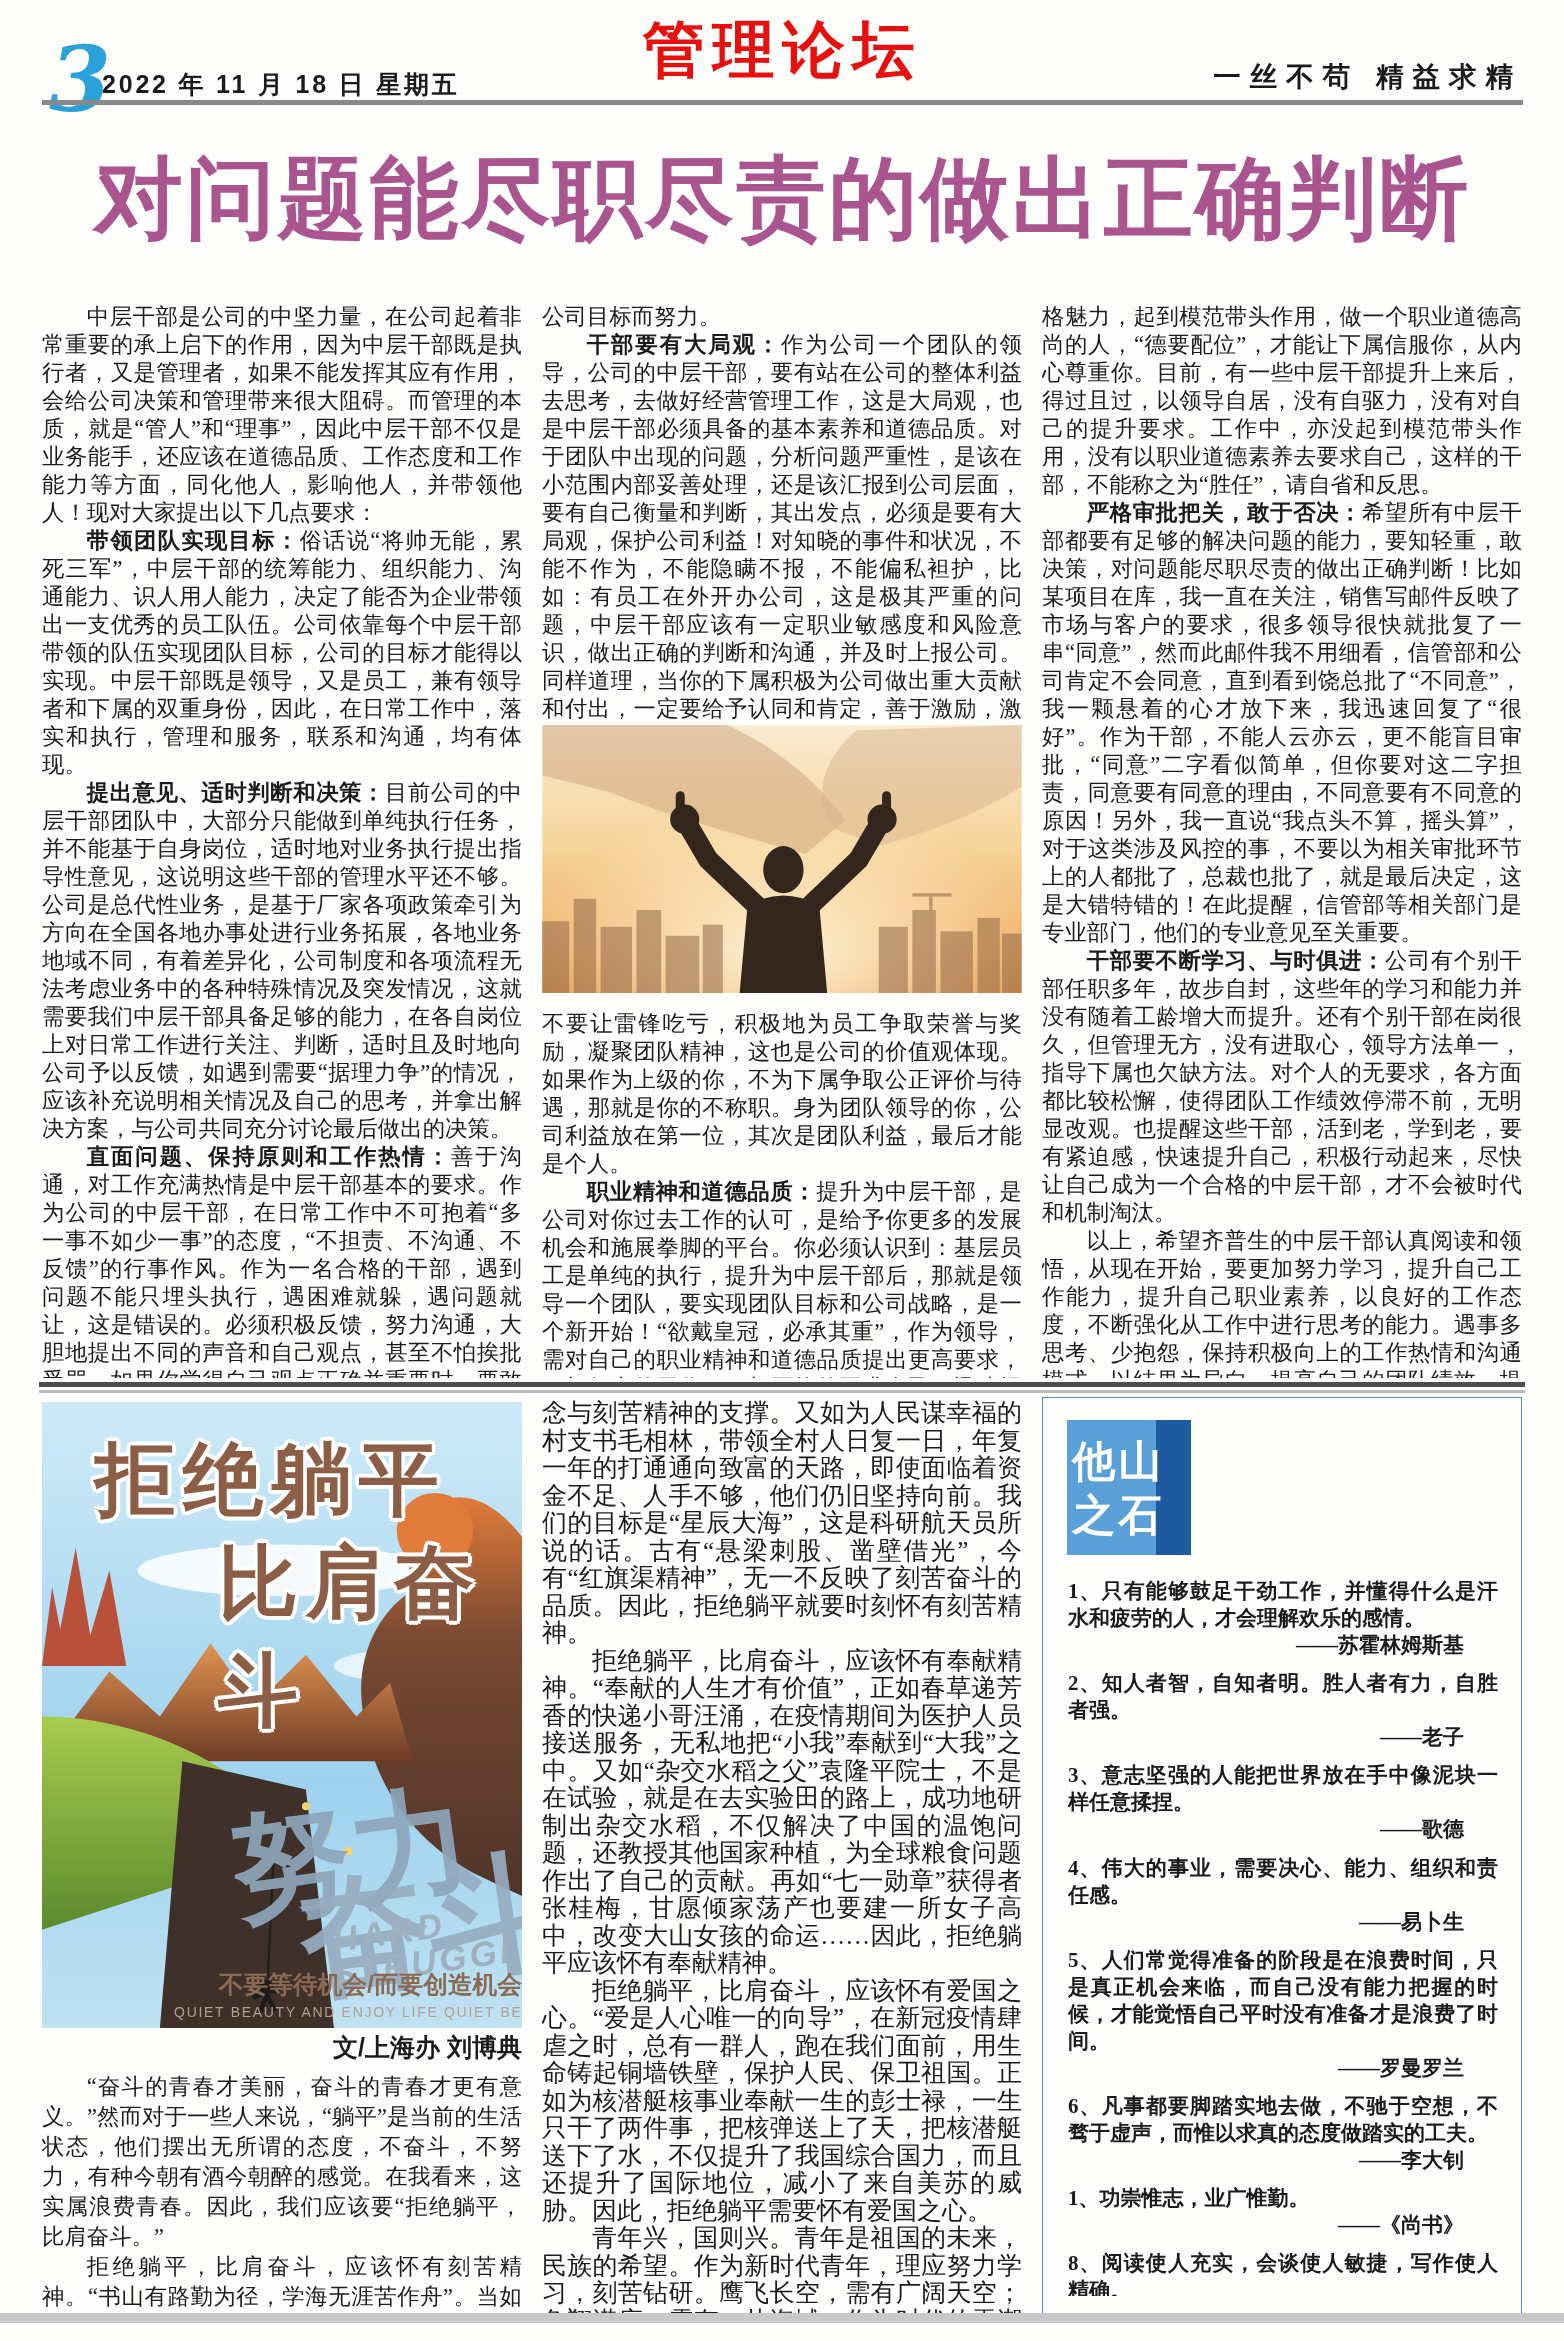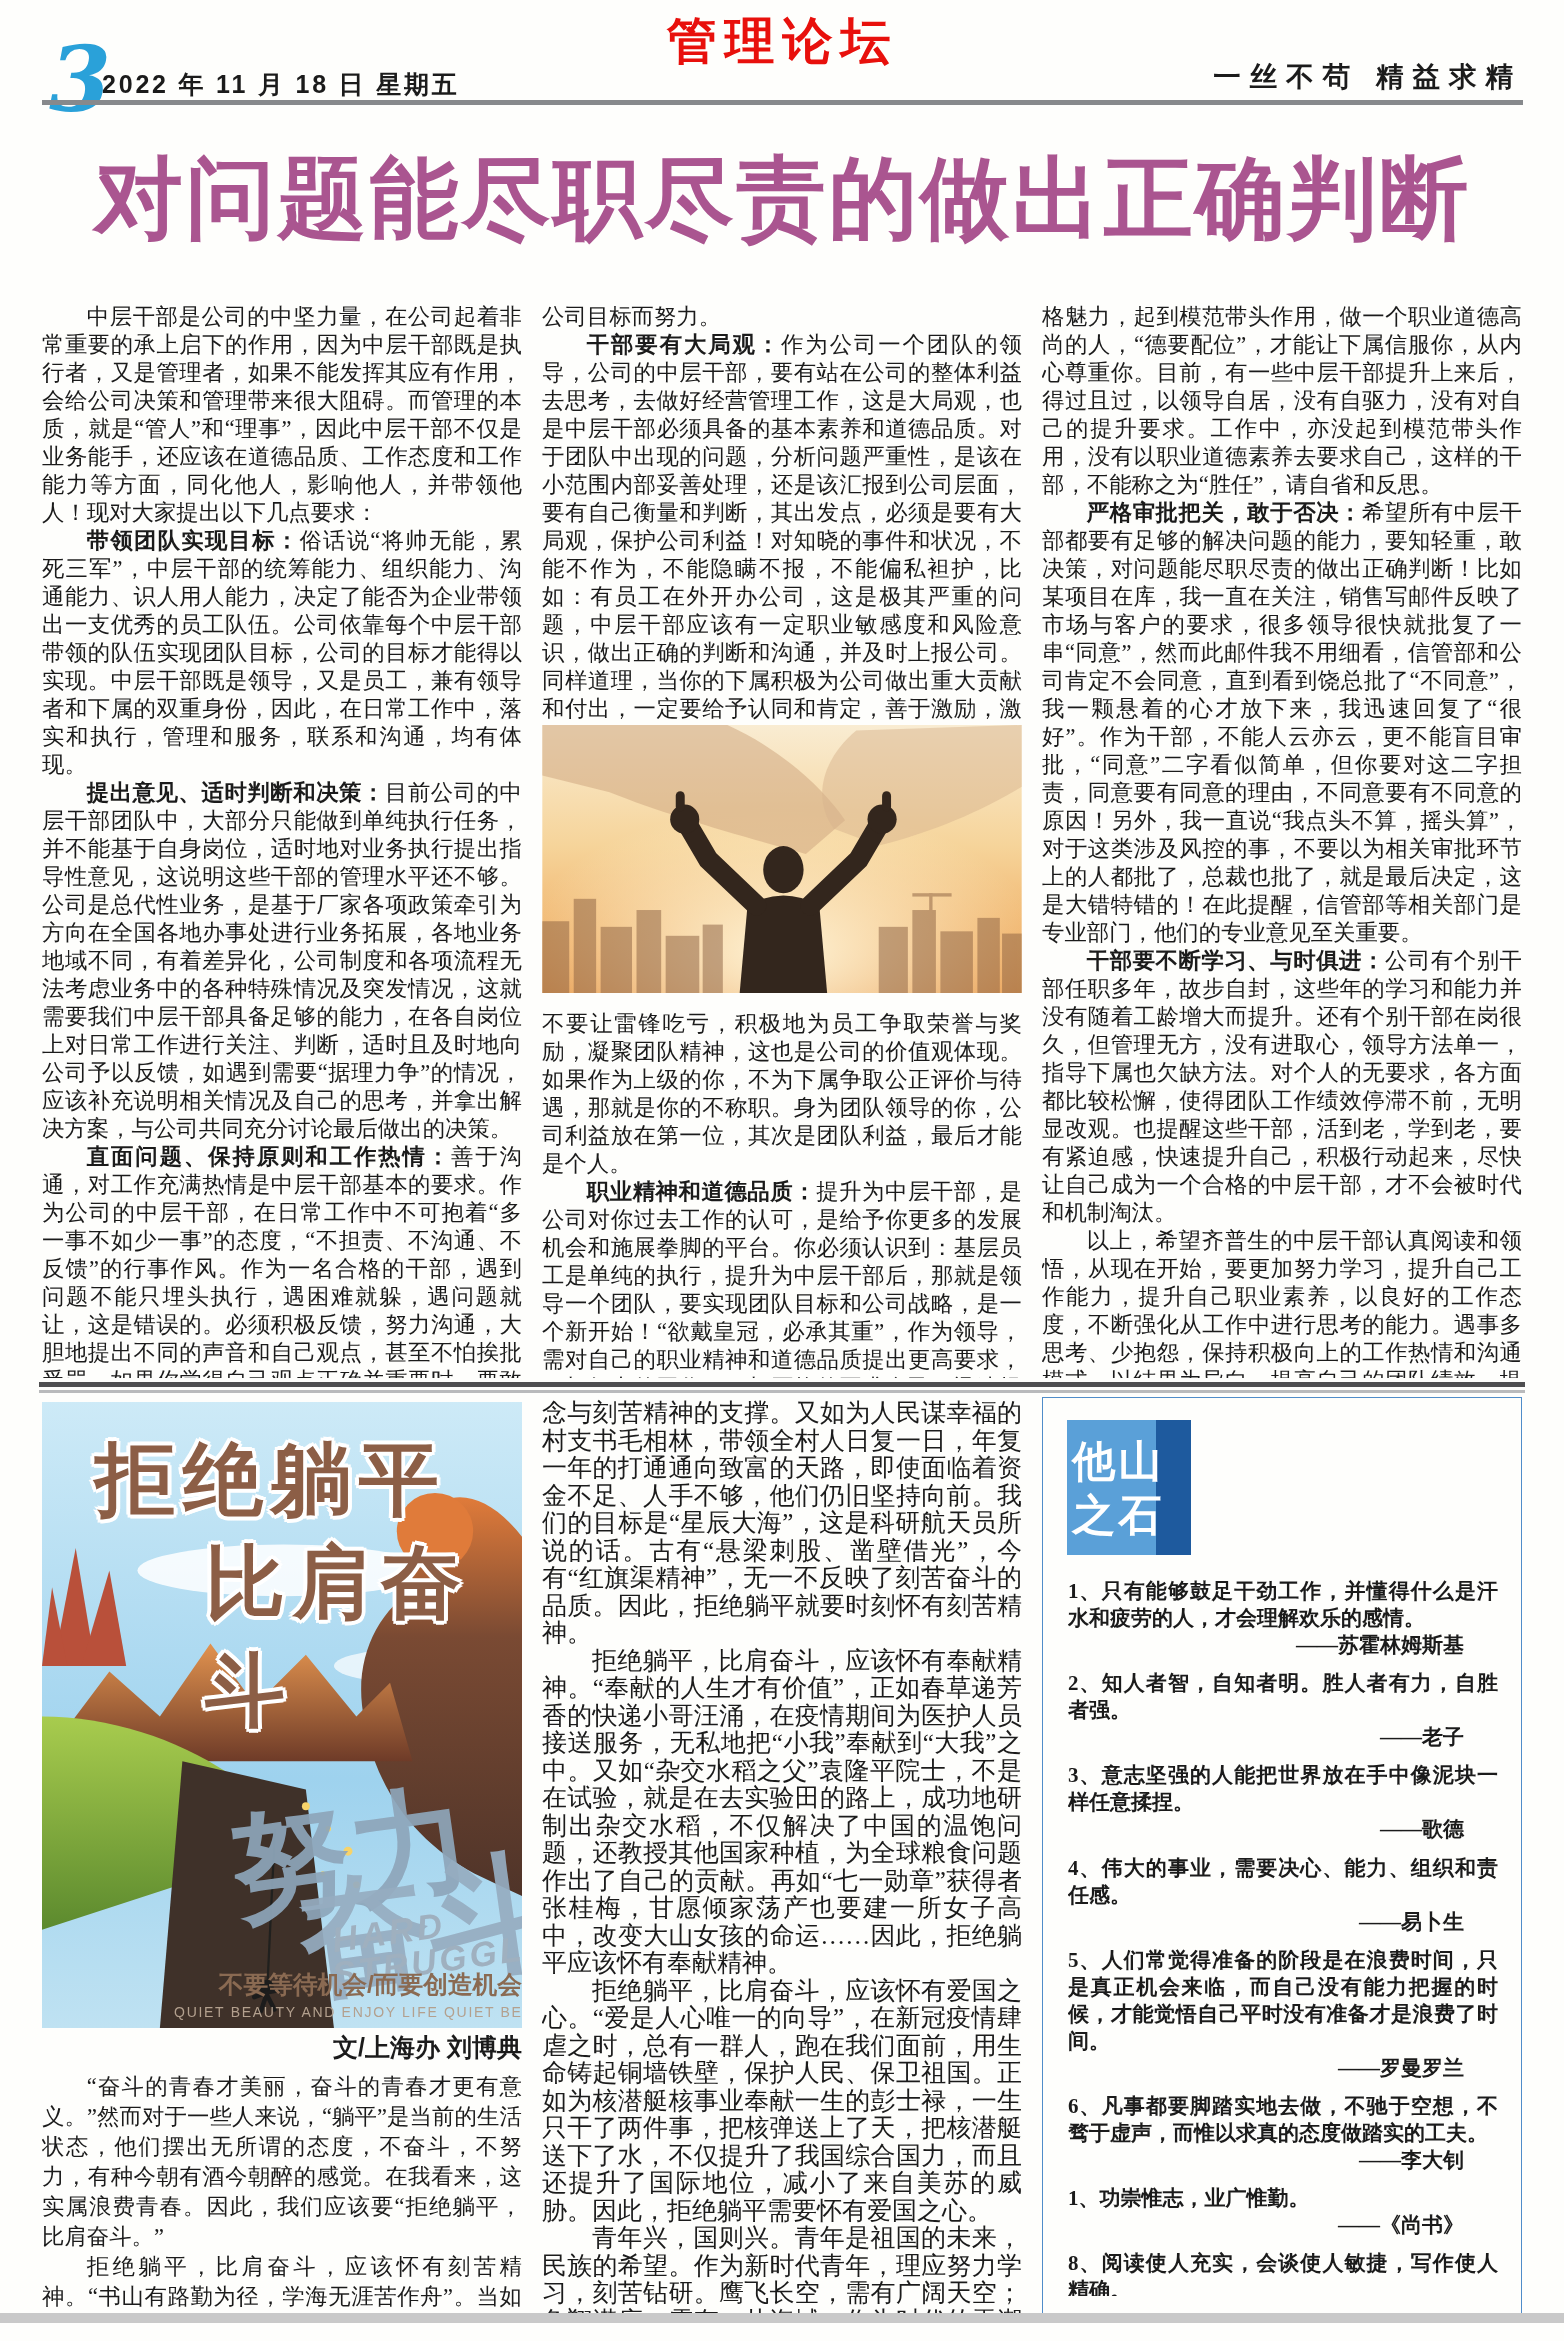--- a/index.html
+++ b/index.html
@@ -3,21 +3,21 @@
 <meta charset="utf-8">
 <style>
   html,body{margin:0;padding:0;background:#e8e8e8;}
   .page{position:relative;width:1565px;height:2342px;background:#fefefc;overflow:hidden;
         font-family:"Liberation Serif","DejaVu Serif",serif;color:#1b1b1b;}
   
   .pagenum{position:absolute;left:49px;top:27px;font-size:89px;font-style:italic;font-weight:700;
            color:var(--page_num_blue,#2aa1d9);font-family:"DejaVu Serif","Liberation Serif",serif;}
   .hdate{position:absolute;left:102px;top:68px;font-size:25px;font-weight:700;letter-spacing:2.8px;
          font-family:"Liberation Sans","DejaVu Sans",sans-serif;}
-  .masthead{position:absolute;left:0;right:0;top:7.9px;text-align:center;font-size:50px;font-weight:900;
+  .masthead{position:absolute;left:0;right:0;top:7.9px;text-align:center;font-size:62px;font-weight:900;
             letter-spacing:7.9px;color:var(--masthead_red,#e8100c);font-family:"Liberation Serif","DejaVu Serif",serif;}
   .slogan{position:absolute;right:43px;top:59px;font-size:27.5px;font-weight:700;letter-spacing:9px;
           font-family:"Liberation Sans","DejaVu Sans",sans-serif;}
   .header-rule{position:absolute;left:42px;top:100px;width:1481px;height:5px;background:#87898c;}
   
   .headline{position:absolute;left:0;right:0;top:139px;margin:0;text-align:center;font-size:89px;
             font-weight:900;letter-spacing:2.8px;color:var(--headline_purple,#aa5590);
             font-family:"Liberation Sans","DejaVu Sans",sans-serif;}
   
   .col{position:absolute;width:480px;overflow:hidden;text-align:justify;}
@@ -36,21 +36,21 @@
   .divider{position:absolute;left:39px;width:1486px;top:1382px;}
   .divider .d1{height:4.5px;background:#4e4e50;}
   .divider .d2{height:2.8px;background:#b9babc;margin-top:3.4px;}
   .bottom-rule{position:absolute;left:0;top:2313px;width:1565px;height:10px;background:#c9c9c9;}
   
   .poster{position:absolute;left:42px;top:1402px;width:480px;height:626px;margin:0;overflow:hidden;}
   .poster-title{position:absolute;font-weight:900;color:var(--poster_brown,#8c5e46);letter-spacing:7.9px;
     font-family:"Liberation Sans","DejaVu Sans",sans-serif;
     text-shadow:-3.9px 0 #fff,3.9px 0 #fff,0 -3.9px #fff,0 3.9px #fff,-2.8px -2.8px #fff,2.8px 2.8px #fff,-2.8px 2.8px #fff,2.8px -2.8px #fff;}
   .pt1{left:53px;top:25px;font-size:80px;}
-  .pt2{left:163px;top:128px;font-size:80px;}
+  .pt2{left:176px;top:128px;font-size:80px;}
   .credit{position:absolute;left:42px;top:2031px;width:480px;text-align:right;font-size:25px;font-weight:700;
           font-family:"Liberation Sans","DejaVu Sans",sans-serif;}
   
   .essay-left{left:42px;top:2072px;height:249px;font-size:22.4px;line-height:30px;}
   .essay-mid{left:542px;top:1399px;height:923px;font-size:25px;line-height:27.5px;}
   
   .quotebox{position:absolute;left:1042px;top:1397px;width:480px;height:925px;box-sizing:border-box;
             border:1.7px solid var(--quote_blue,#4f8cc9);}
   .qlabel{position:absolute;left:23.6px;top:22.4px;width:119px;height:135px;
           background:linear-gradient(to right,#5aa0d8 72%,#1e5a9e 72%);

